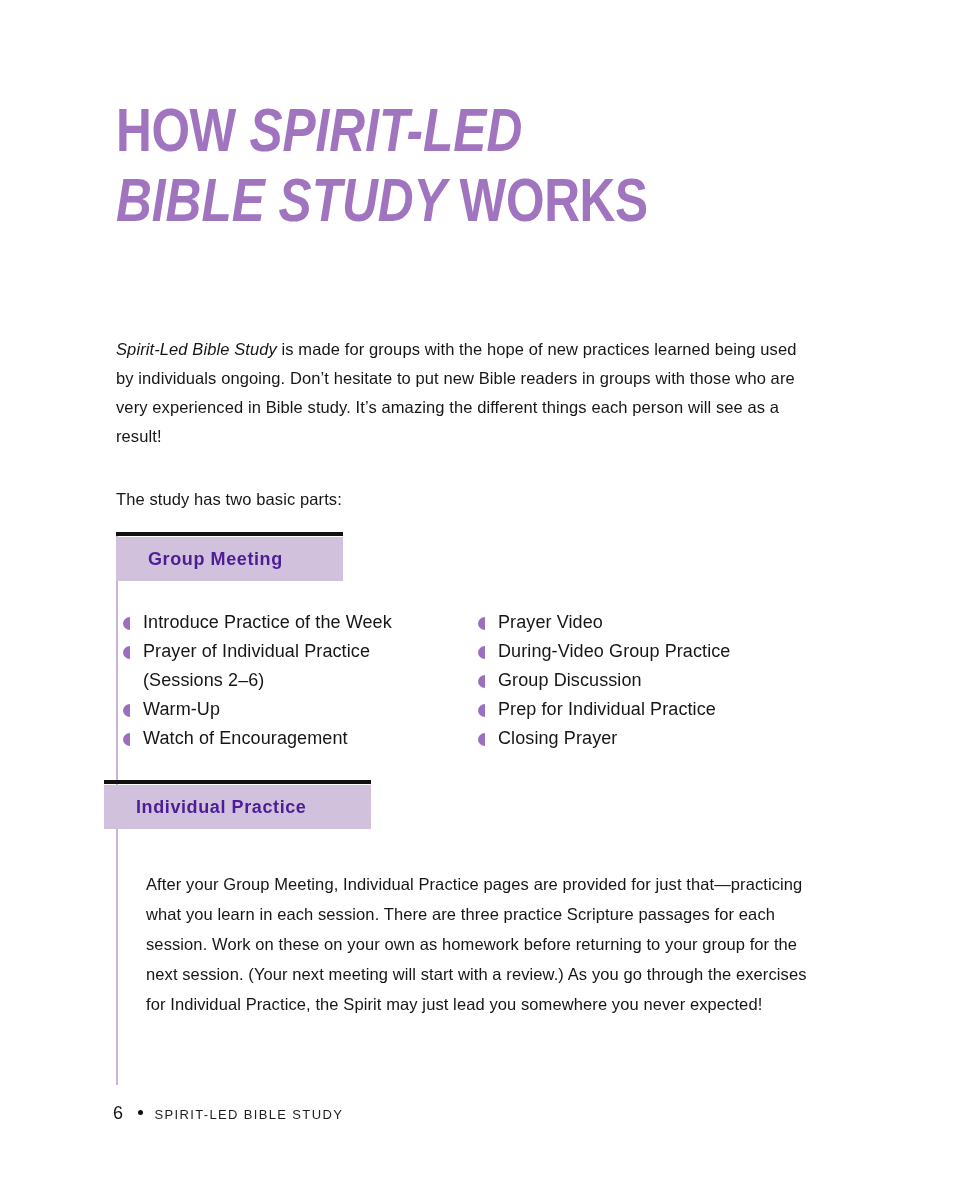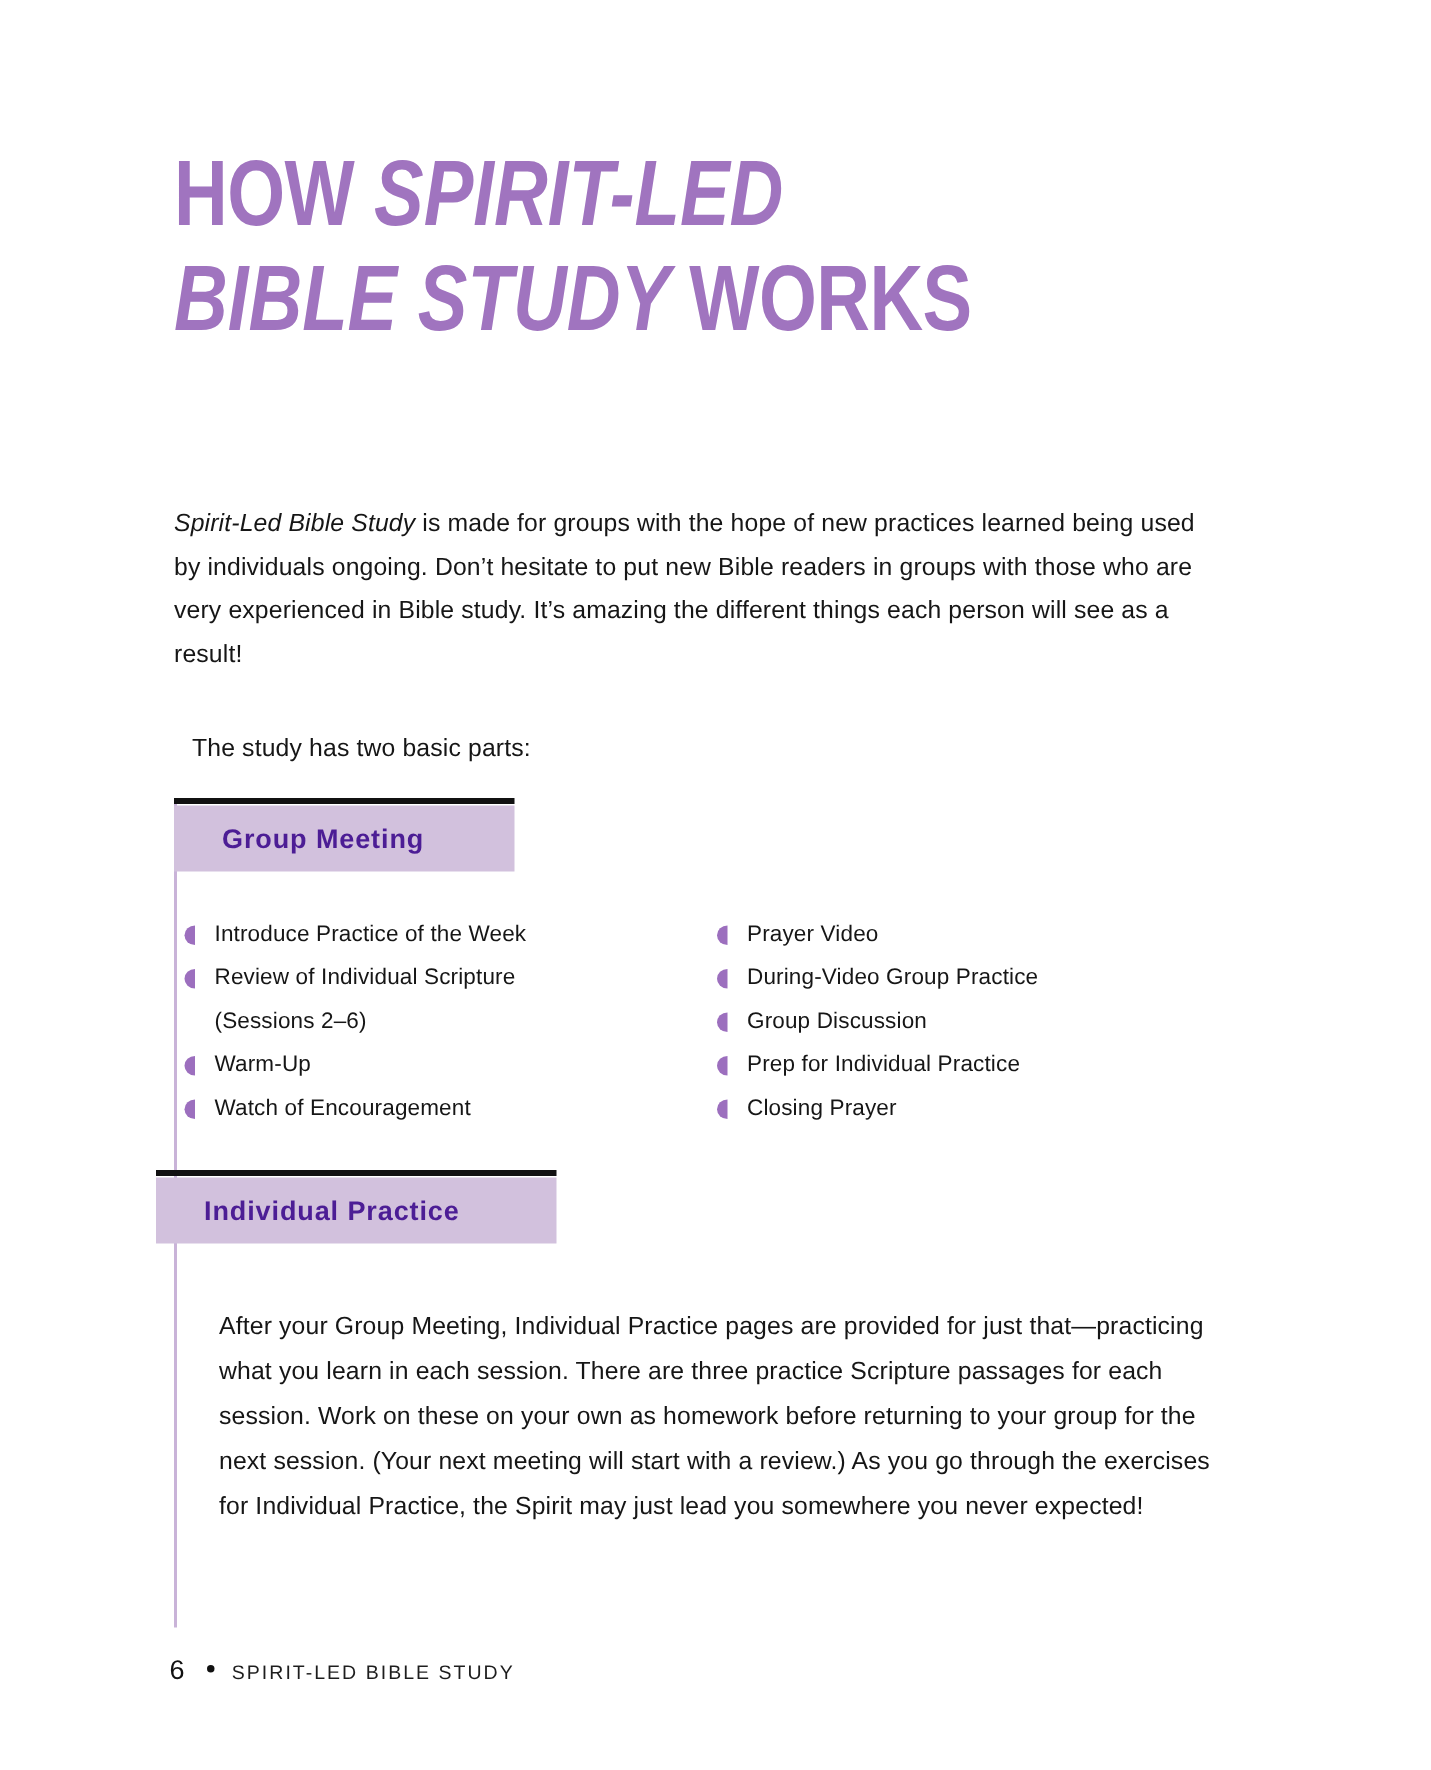--- a/index.html
+++ b/index.html
@@ -62,21 +62,20 @@
 
   .lead-in {
     position: absolute;
     left: 116px;
     top: 468px;
     width: 690px;
     font-size: 16.5px;
     line-height: 29px;
     color: #161616;
     letter-spacing: 0.1px;
-    margin-left: 12px;
   }
 
   
   .left-rule {
     position: absolute;
     left: 116px;
     top: 533px;
     width: 2px;
     height: 552px;
     background: #c9b3d8;
@@ -124,21 +123,21 @@
   .list-col.col-right { width: 400px; }
 
   ul.bullets {
     margin: 0;
     padding: 0;
     list-style: none;
   }
   ul.bullets li {
     position: relative;
     padding-left: 27px;
-    font-size: 15px;
+    font-size: 18px;
     line-height: 29px;
     color: #161616;
     letter-spacing: 0.1px;
   }
   ul.bullets li .bullet {
     position: absolute;
     left: 7px;
     top: 8.5px;
     width: 7px;
     height: 13px;
@@ -215,21 +214,21 @@
 
   <div class="lists">
     <div class="list-col">
       <ul class="bullets">
         <li>
           <span class="bullet"></span>
           <span>Introduce Practice of the Week</span>
         </li>
         <li>
           <span class="bullet"></span>
-          <span>Review of Individual Scripture</span>
+          <span>Prayer of Individual Practice</span>
         </li>
         <li class="cont">
           
           <span>(Sessions 2–6)</span>
         </li>
         <li>
           <span class="bullet"></span>
           <span>Warm-Up</span>
         </li>
         <li>

